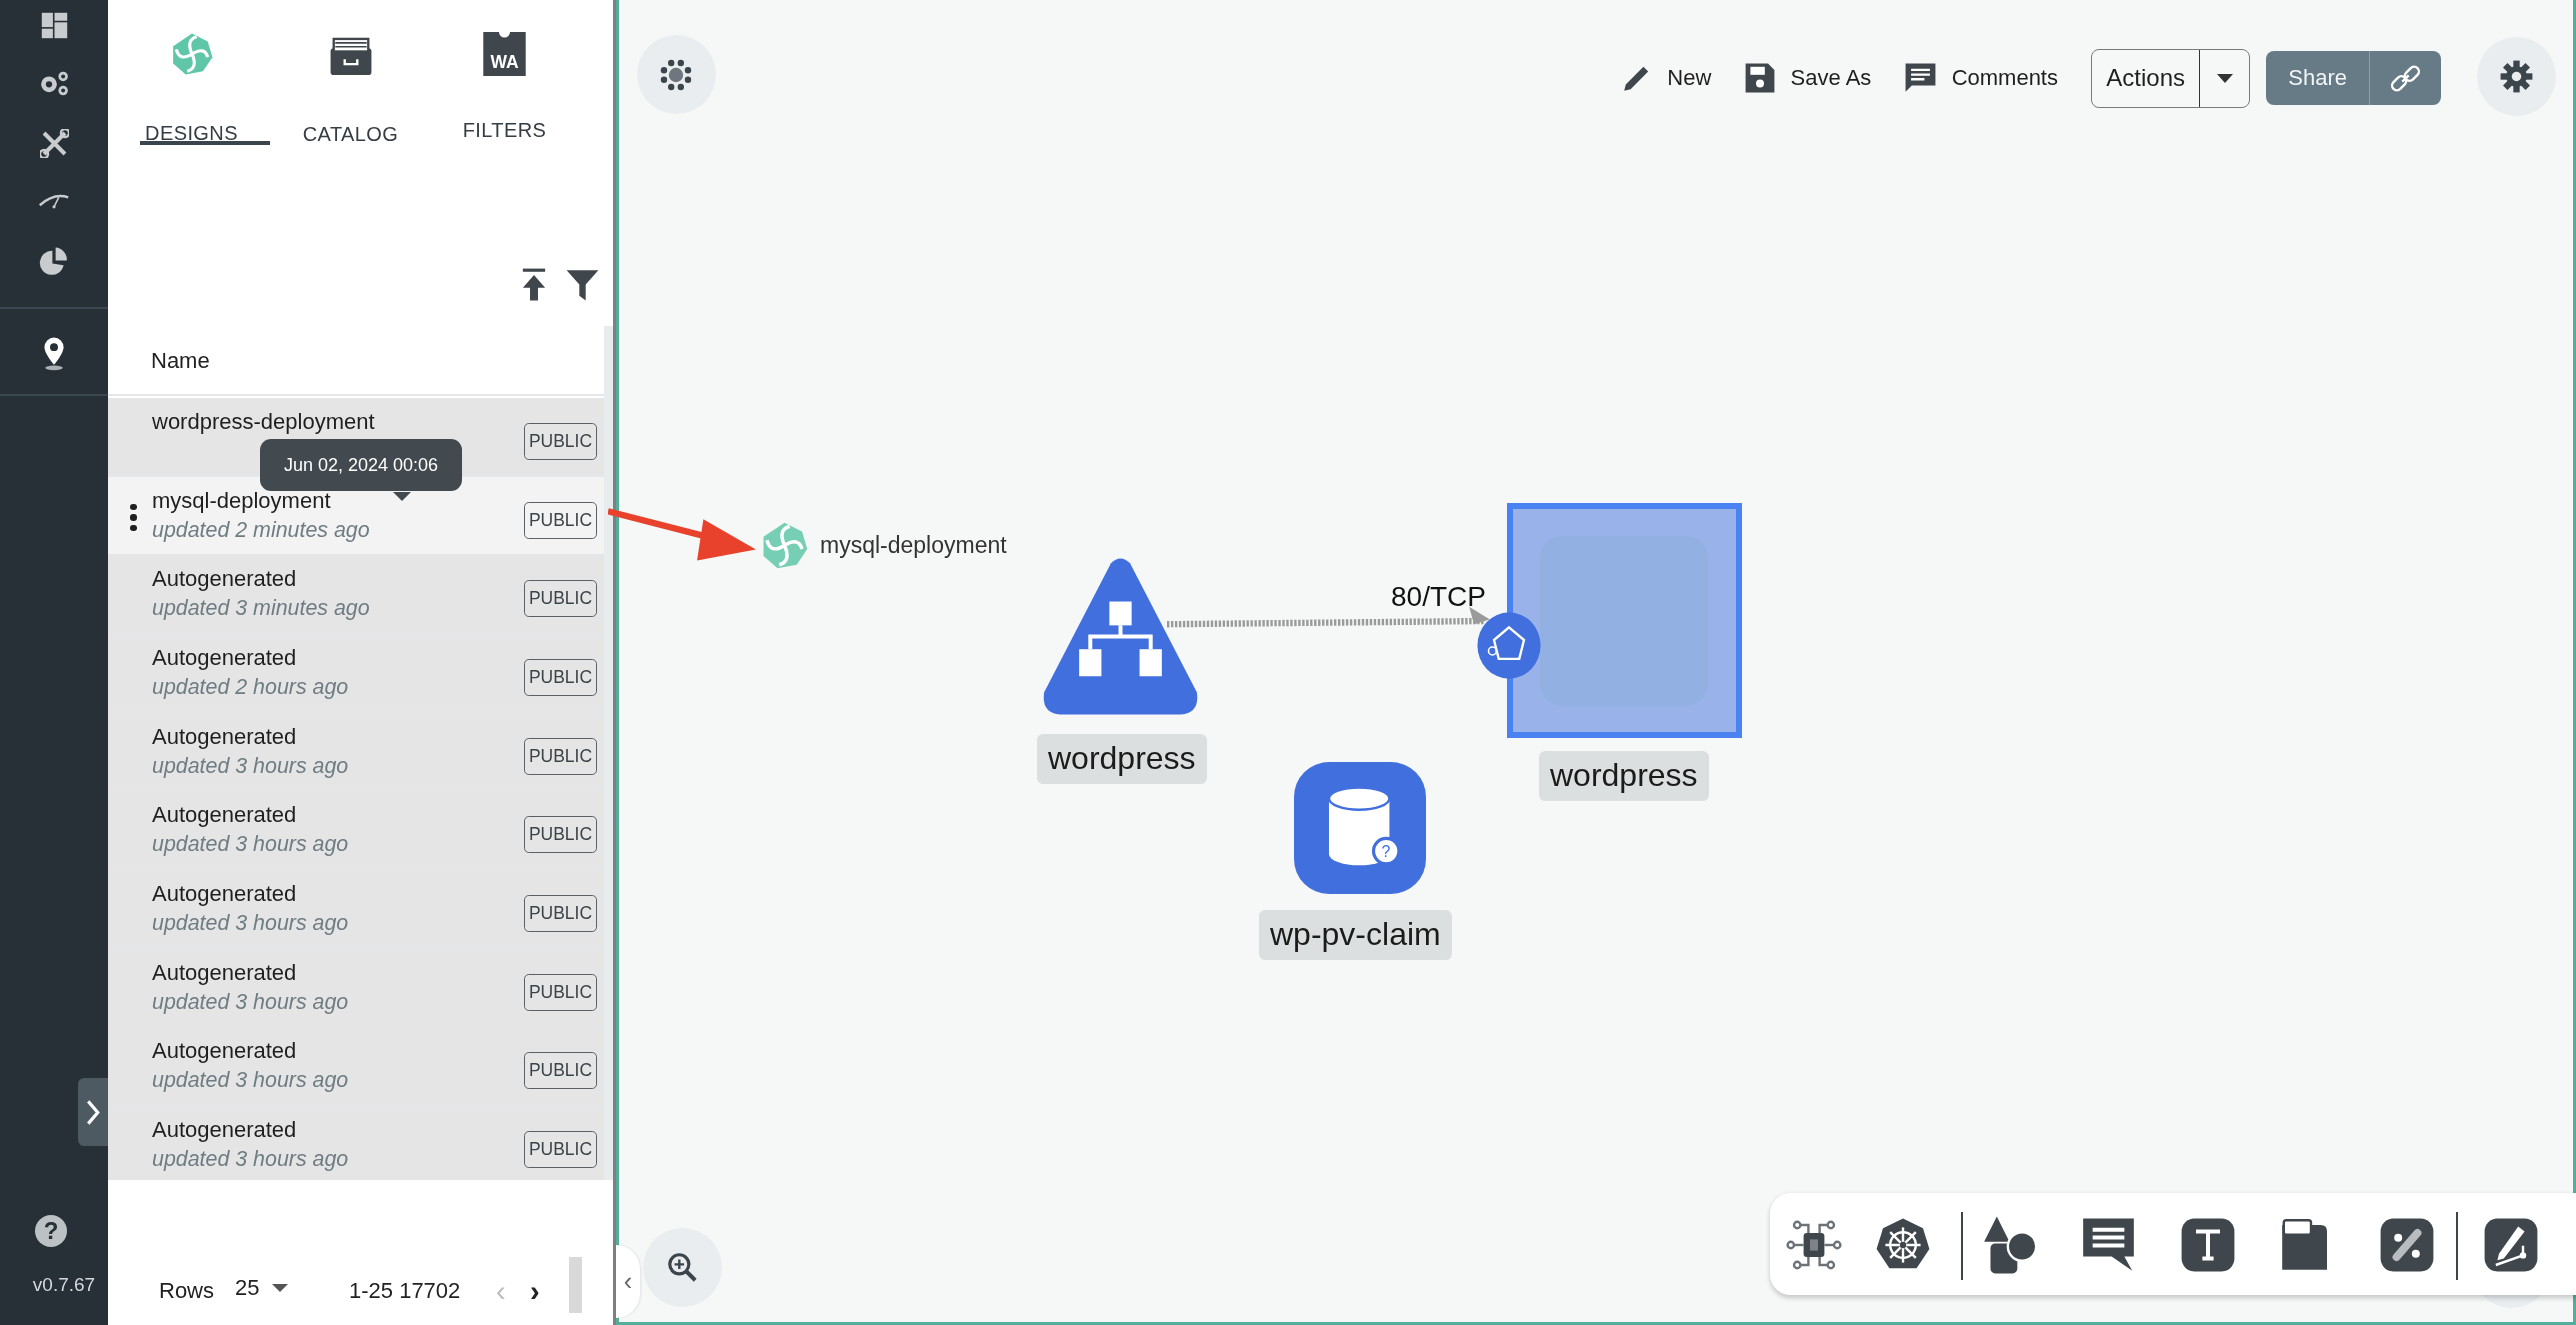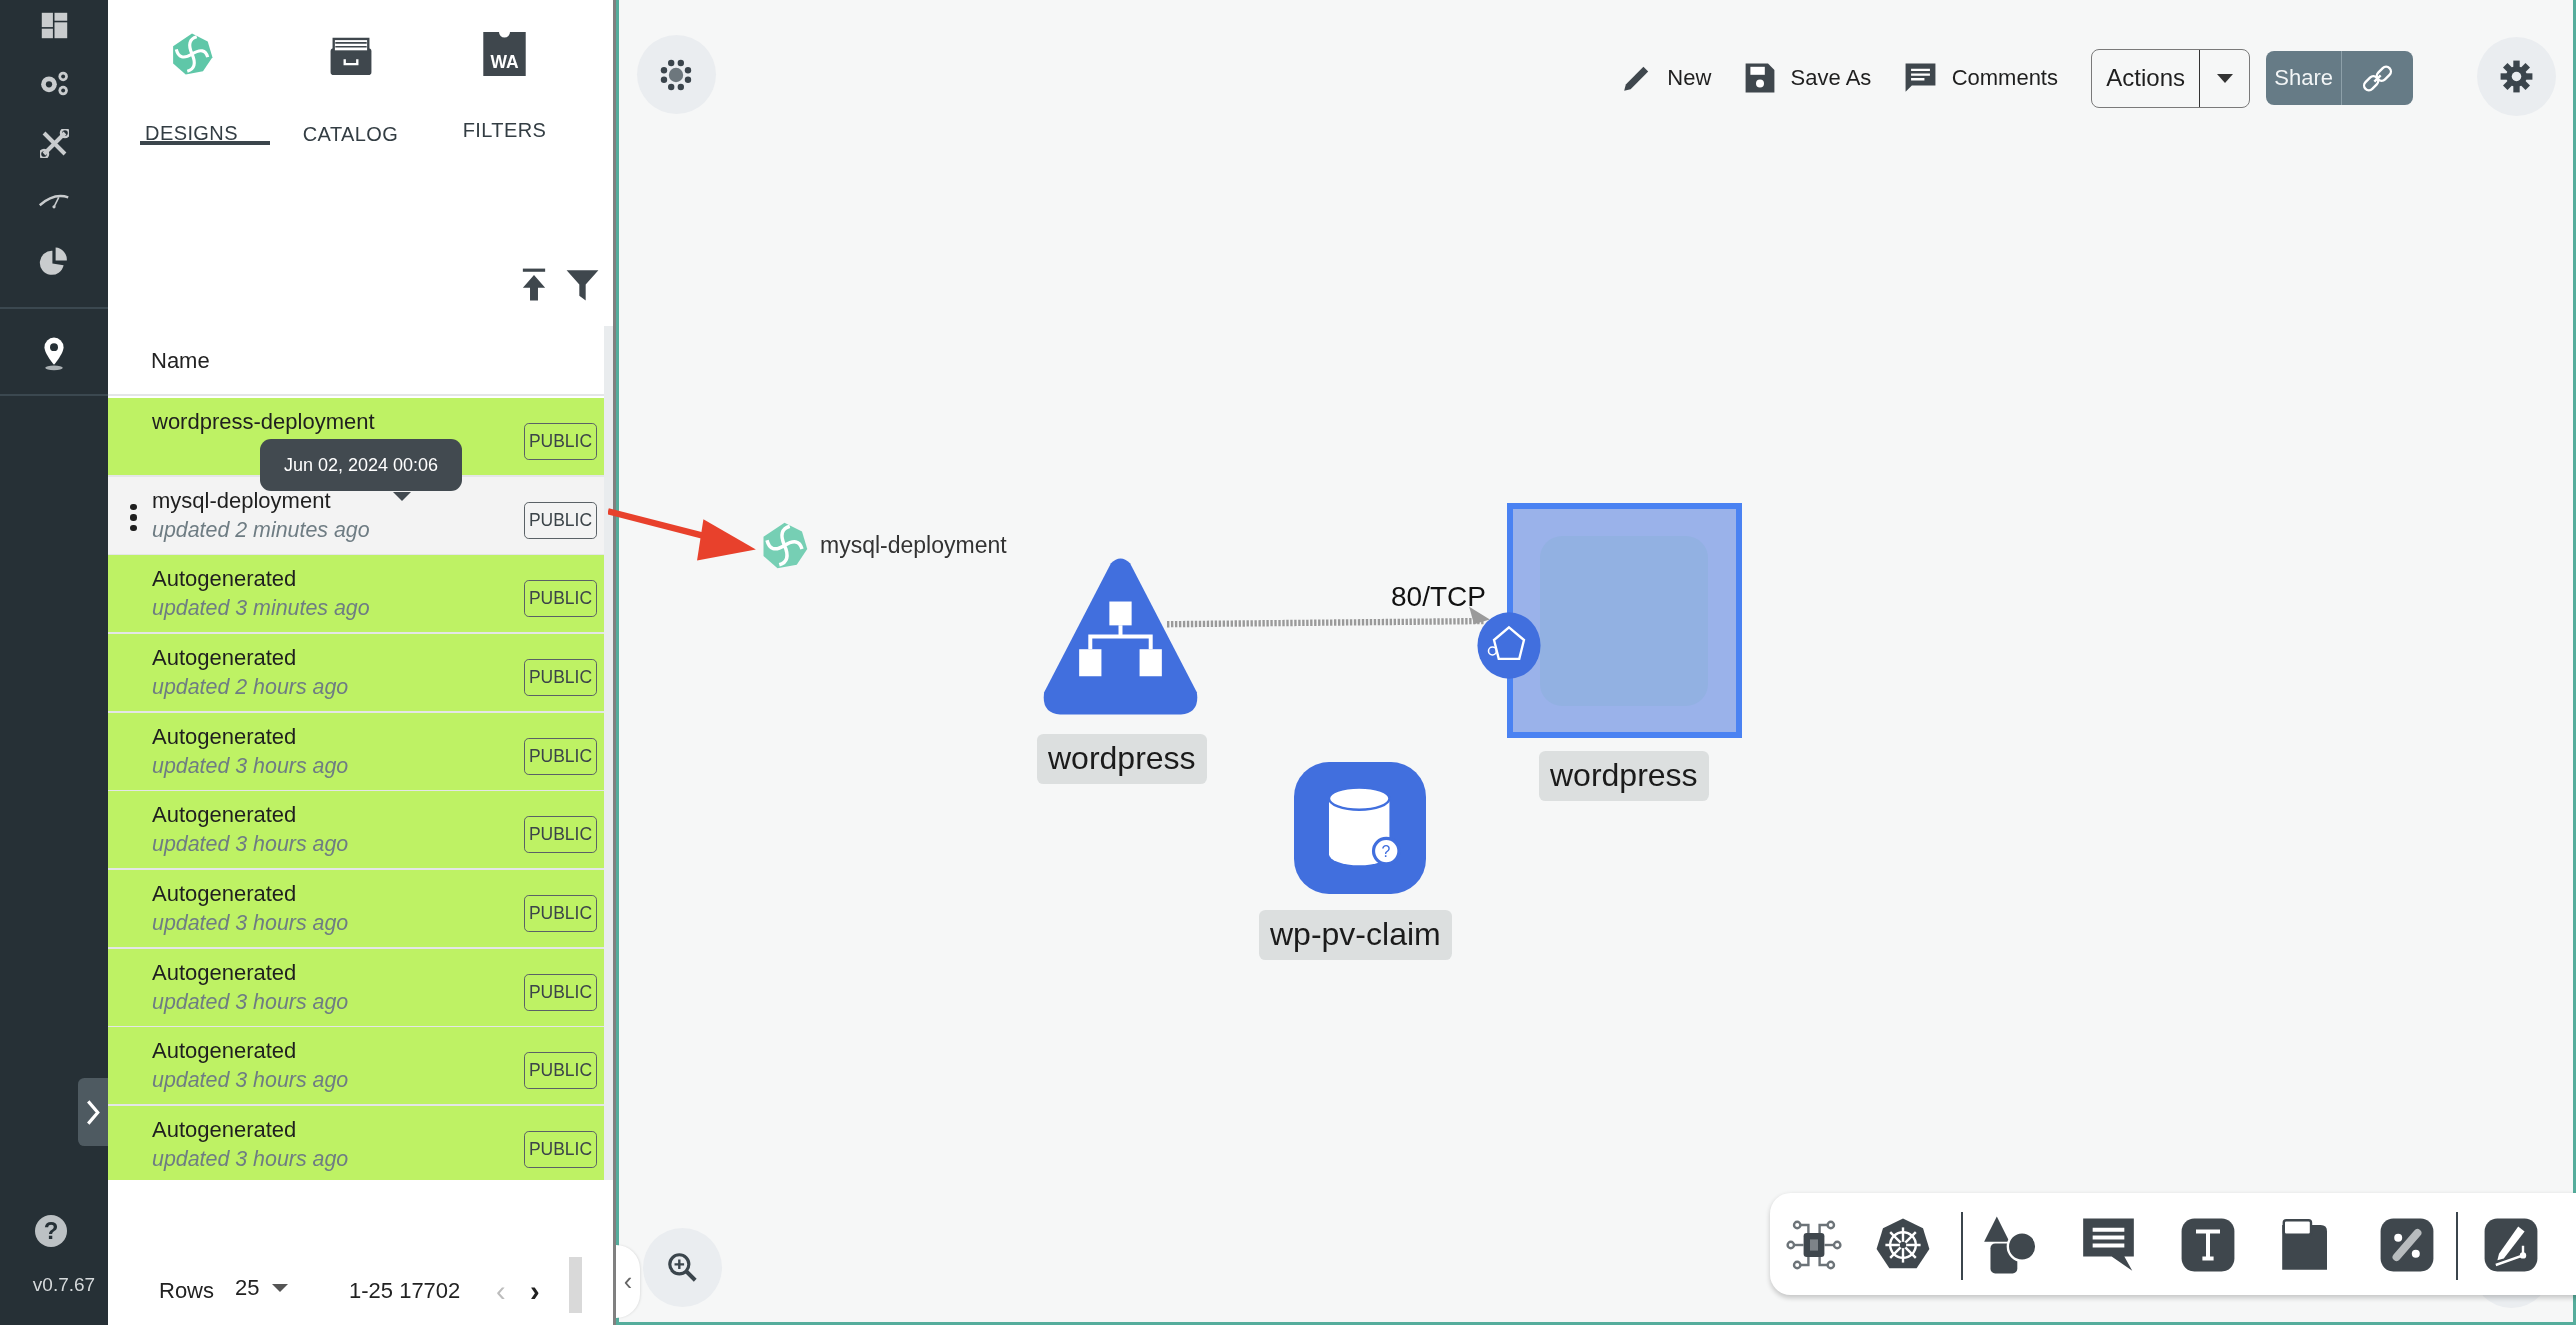--- a/index.html
+++ b/index.html
@@ -25,21 +25,21 @@
   .search-box input { position: absolute; left: 12.7px; top: 11px; width: 302px; height: 35px; border: none; outline: none; font-size: 24px; color: #333; font-family: "Liberation Sans", sans-serif; background: transparent; }
   .search-box input::placeholder { color: #a4a8aa; }
   .search-icon { position: absolute; right: 17.5px; top: 14.3px; width: 32px; height: 32px; }
   .sort-btn { position: absolute; left: 410px; top: 267px; width: 32px; height: 35px; }
   .filter-btn { position: absolute; left: 457px; top: 267px; width: 35px; height: 35px; }
 
   .table { position: absolute; left: 0; top: 326px; width: 496px; height: 854px; overflow: hidden; background: #fff; }
   .scroll-track { position: absolute; left: 496px; top: 326px; width: 12.7px; height: 854px; background: #e9ecee; }
   .th { position: absolute; left: 0; top: 0; width: 496px; height: 70px; border-bottom: 2.4px solid #e4e6e7; }
   .th span { position: absolute; left: 43px; top: 22px; font-size: 22px; font-weight: normal; color: #222; }
-  .row { position: absolute; left: 0; width: 496px; height: 79px; border-bottom: 2.4px solid #e4e6e7; background: #bef264; }
+  .row { position: absolute; left: 0; width: 496px; height: 79px; border-bottom: 2.4px solid #e4e6e7; background: #e5e5e5; }
   .row.hl { background: #f3f3f3; }
   .row .nm { position: absolute; left: 44px; top: 11px; font-size: 22px; color: #1f1f1f; }
   .row .upd { position: absolute; left: 44px; top: 41px; font-size: 21.4px; color: #6e7c83; font-style: italic; }
   .row .badge { position: absolute; left: 416px; top: 25.4px; width: 73px; height: 37px; border: 1.6px solid #5a6166; border-radius: 4.8px; font-size: 17.5px; color: #3c4449; display: flex; align-items: center; justify-content: center; }
   .row .kebab { position: absolute; left: 20.6px; top: 27px; width: 9.5px; height: 27px; display: flex; flex-direction: column; justify-content: space-between; align-items: center; }
   .row .kebab i { width: 6.4px; height: 6.4px; background: #1f1f1f; border-radius: 50%; display: block; }
   .tooltip { position: absolute; left: 152px; top: 439px; width: 202px; height: 52px; background: #424a50; color: #fff; border-radius: 11px; font-size: 18px; display: flex; align-items: center; justify-content: center; z-index: 5; }
   .tooltip:after { content: ""; position: absolute; left: 133px; bottom: -9.5px; border-left: 9.5px solid transparent; border-right: 9.5px solid transparent; border-top: 9.5px solid #424a50; }
 
   .pager { position: absolute; left: 0; top: 1259px; width: 508px; height: 64px; }
@@ -60,21 +60,21 @@
   .canvas { position: absolute; left: 619px; top: 0; width: 1957px; height: 1325px; background: #f6f7f7; border-bottom: 3.2px solid #55ad9c; border-right: 3.2px solid #55ad9c; }
   .circ-btn { position: absolute; width: 79px; height: 79px; border-radius: 50%; background: #eaedf0; display: flex; align-items: center; justify-content: center; }
   .top-toolbar { position: absolute; top: 48px; height: 60px; display: flex; align-items: center; }
   .tb-item { display: flex; align-items: center; margin-right: 33px; font-size: 22px; color: #1f1f1f; cursor: pointer; }
   .tb-item svg { margin-right: 14.3px; }
   .actions { display: flex; height: 59px; border: 1.6px solid #7a7a7a; border-radius: 8px; margin-right: 16px; }
   .actions .a-lbl { padding: 0 14.3px; display: flex; align-items: center; font-size: 24px; color: #1f1f1f; border-right: 1.6px solid #333; }
   .actions .a-drop { width: 49px; display: flex; align-items: center; justify-content: center; }
   .actions .a-drop i { border-left: 8px solid transparent; border-right: 8px solid transparent; border-top: 9.5px solid #333; }
   .share { display: flex; height: 54px; border-radius: 8px; background: #667b86; }
-  .share .s-lbl { padding: 0 8px; display: flex; align-items: center; font-size: 22px; color: #f2f5f6; border-right: 1.6px solid #8da0a9; }
+  .share .s-lbl { padding: 0 22px; display: flex; align-items: center; font-size: 22px; color: #f2f5f6; border-right: 1.6px solid #8da0a9; }
   .share .s-link { width: 71px; display: flex; align-items: center; justify-content: center; }
 
   .arrow { position: absolute; }
   .node-label { position: absolute; background: #dcdfdf; border-radius: 6.4px; font-size: 32px; color: #1b1b1b; padding: 6.4px 11px; }
   .edge-label { position: absolute; font-size: 28px; color: #111; }
 
   .bottom-toolbar { position: absolute; left: 1151px; top: 1193px; width: 893px; height: 102px; background: #fff; border-radius: 20.6px; box-shadow: 0 2.4px 4.8px rgba(0,0,0,0.2); }
   .bt-icon { position: absolute; top: 22px; width: 60px; height: 60px; display: flex; align-items: center; justify-content: center; cursor: pointer; }
   .bt-sep { position: absolute; top: 19px; width: 2.4px; height: 68px; background: #3b454c; }
 </style>

